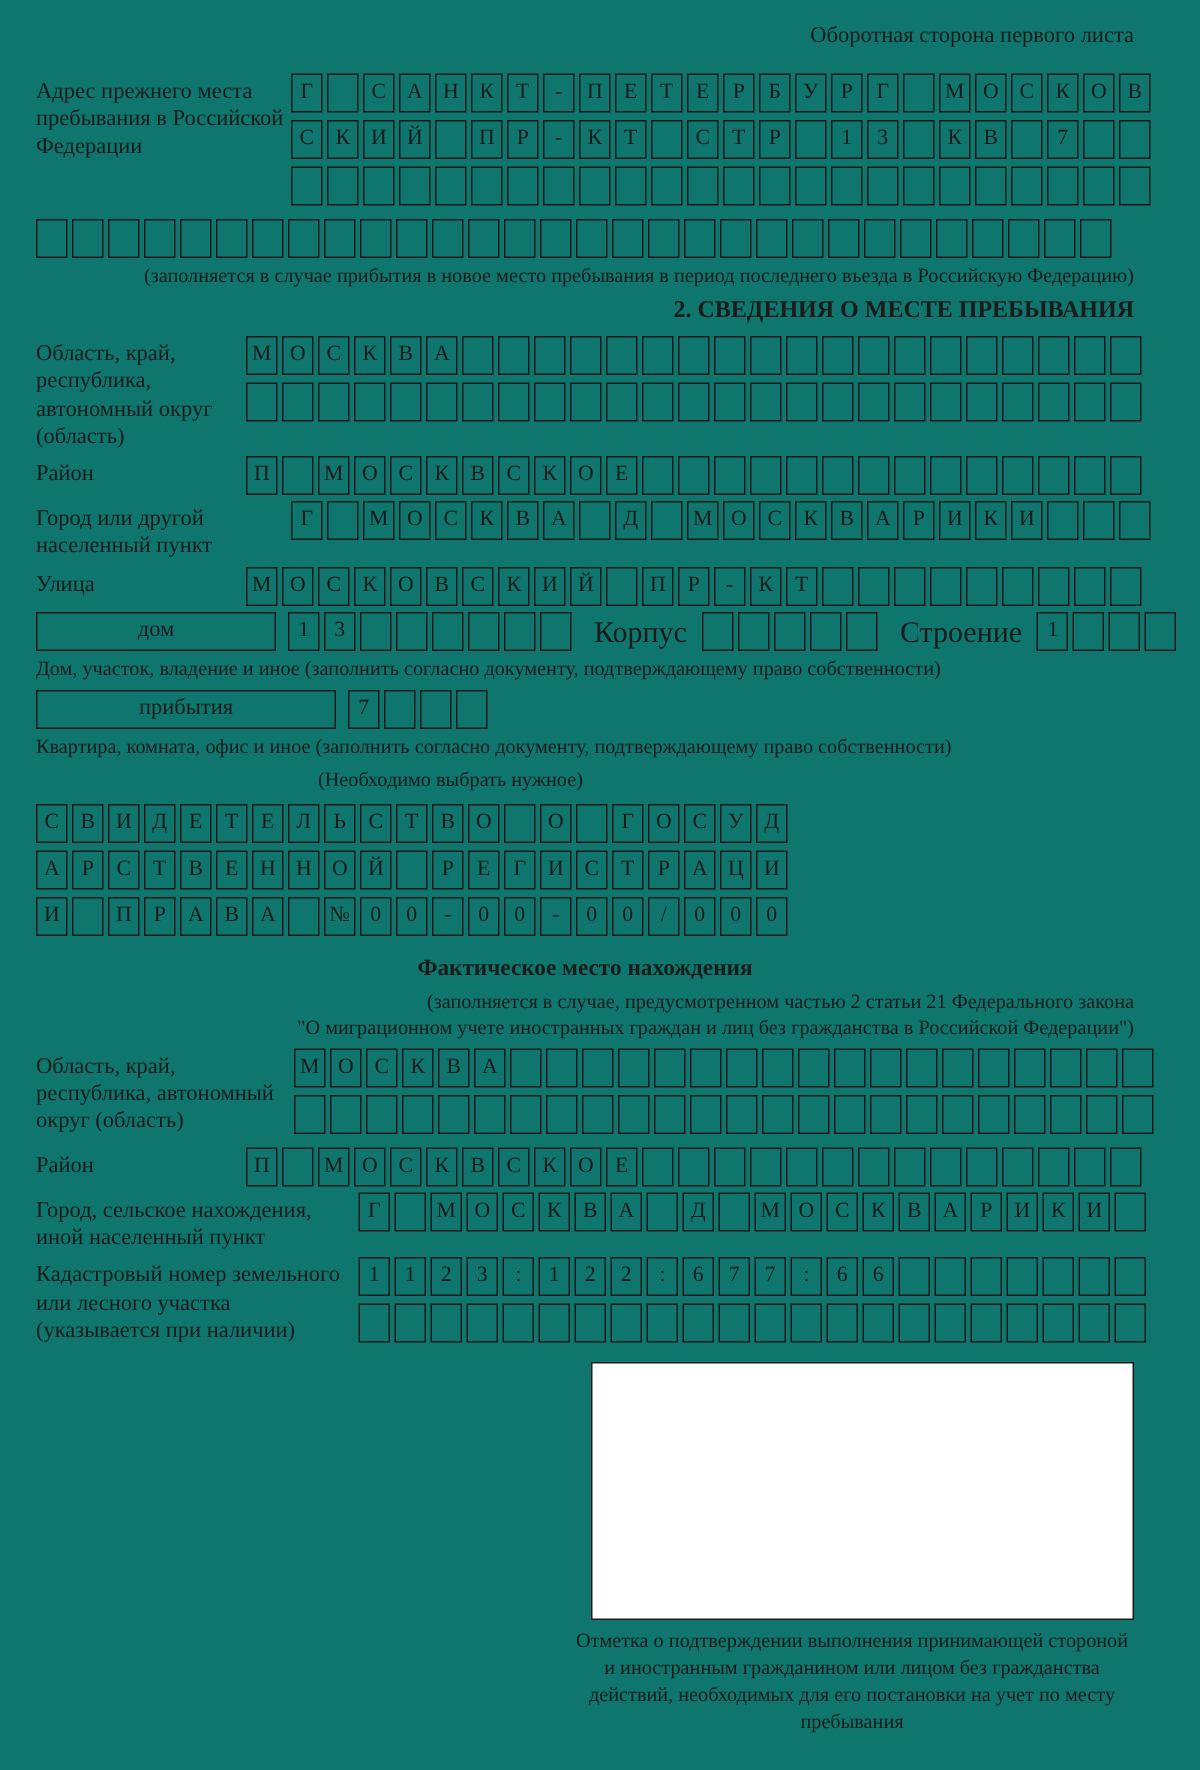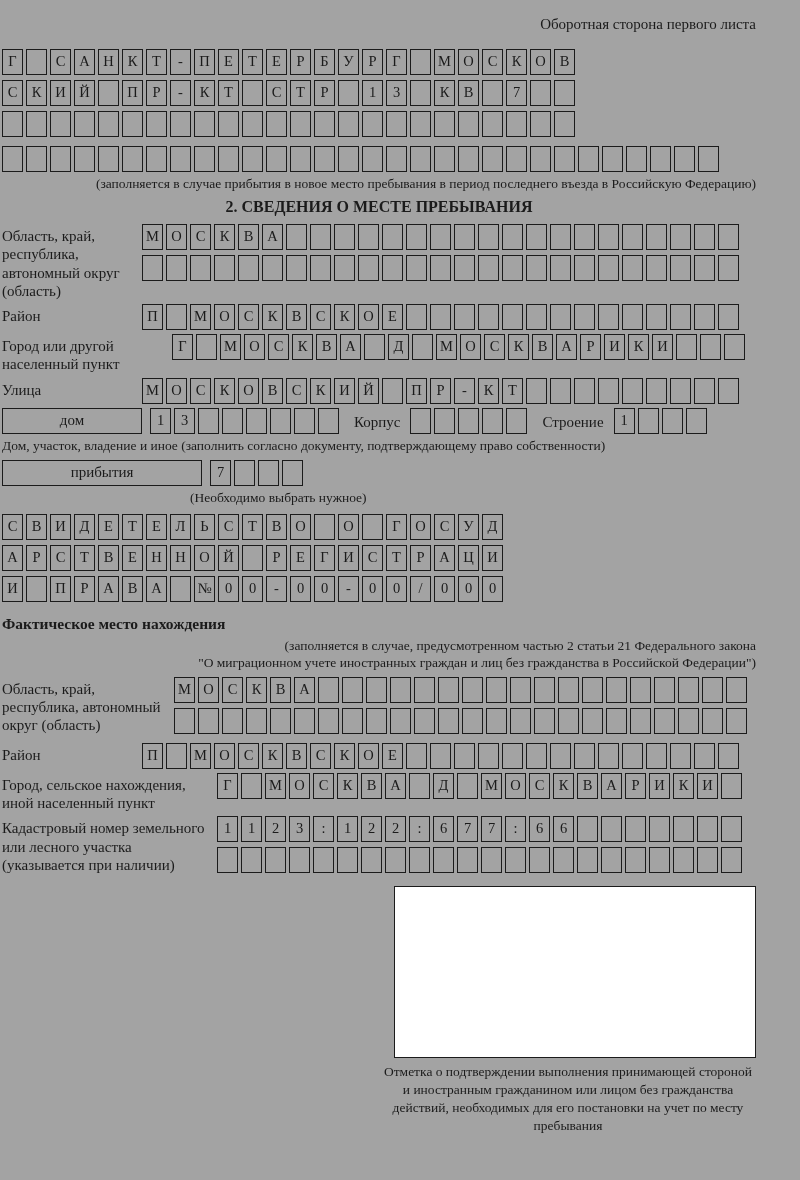--- a/index.html
+++ b/index.html
@@ -1,43 +1,43 @@
 <!DOCTYPE html>
 <html><head>
 <meta charset="utf-8">
 <style>
   html,body { margin:0; padding:0; background:#fff; }
   .page {
     position:relative; width:800px; height:1180px; box-sizing:border-box;
-    padding:6px 44px 0 2px; background:#a3a3a3; color:#1b1b1b;
+    padding:6px 44px 0 24px; background:#0f766e; color:#1b1b1b;
     font-family:"Liberation Serif", serif; overflow:hidden;
   }
   .header-note { text-align:right; font-size:15px; margin:10px 0 16px; }
   .frow { display:flex; align-items:flex-start; margin-bottom:4px; }
   .flabel { flex:0 0 auto; font-size:15px; line-height:1.22; padding-top:3px; }
   .w140 { width:140px; } .w170 { width:170px; } .w172 { width:172px; }
   .w215 { width:215px; } .w232 { width:232px; }
   .rowstack > .cells { margin-bottom:5px; }
   .cells { white-space:nowrap; line-height:0; flex:0 0 auto; }
   .cell {
     display:inline-block; width:21px; height:26px; box-sizing:border-box;
     border:1.6px solid #1b1b1b; margin-right:3px; text-align:center;
     font-size:14.5px; line-height:22px; vertical-align:top;
   }
   .fullrow { margin:1px 0 4px; }
   .note { font-size:13.5px; margin:0 0 6px; }
   .center { text-align:right; }
-  .section-title { text-align:center; font-weight:700; font-size:16px; margin:4px 0 8px; }
-  .subsection-title { font-weight:700; font-size:15.5px; margin:8px 0 5px; }
+  .section-title { text-align:right; font-weight:700; font-size:16px; margin:4px 0 8px; }
+  .subsection-title { text-align:center; font-weight:700; font-size:15.5px; margin:8px 0 5px; }
   .typebox {
     flex:0 0 auto; height:26px; box-sizing:border-box; border:1.6px solid #1b1b1b;
     display:flex; align-items:center; justify-content:center; font-size:15px; margin-right:8px;
   }
-  .tb160 { width:140px; } .tb200 { width:200px; }
-  .inline-label { font-size:15px; padding:3px 10px 0 12px; flex:0 0 auto; }
+  .tb160 { width:160px; } .tb200 { width:200px; }
+  .inline-label { font-size:20px; padding:3px 10px 0 12px; flex:0 0 auto; }
   .stay-row { align-items:center; font-size:15px; margin-top:2px; }
   .stay-label { margin-right:10px; }
   .checkbox {
     width:22px; height:26px; box-sizing:border-box; border:1.6px solid #1b1b1b;
     display:inline-flex; align-items:center; justify-content:center; font-size:15px; flex:0 0 auto;
   }
   .opt-label { margin:0 20px 0 9px; }
   .stay-note { margin:2px 0 8px 188px; }
   .doc-block { margin-top:2px; }
   .stamp-area { display:flex; flex-direction:column; align-items:flex-end; margin-top:8px; }
@@ -45,20 +45,21 @@
   .stamp-caption { width:376px; text-align:center; font-size:13.5px; line-height:1.32; margin-top:5px; }
 </style>
 </head>
 <body>
 
 <div class="page">
 
   <div class="header-note">Оборотная сторона первого листа</div>
 
   <div class="frow">
+    <div class="flabel w170">Адрес прежнего места пребывания в Российской Федерации</div>
     <div class="rowstack">
       <div class="cells"><span class="cell">Г</span><span class="cell"></span><span class="cell">С</span><span class="cell">А</span><span class="cell">Н</span><span class="cell">К</span><span class="cell">Т</span><span class="cell">-</span><span class="cell">П</span><span class="cell">Е</span><span class="cell">Т</span><span class="cell">Е</span><span class="cell">Р</span><span class="cell">Б</span><span class="cell">У</span><span class="cell">Р</span><span class="cell">Г</span><span class="cell"></span><span class="cell">М</span><span class="cell">О</span><span class="cell">С</span><span class="cell">К</span><span class="cell">О</span><span class="cell">В</span></div>
       <div class="cells"><span class="cell">С</span><span class="cell">К</span><span class="cell">И</span><span class="cell">Й</span><span class="cell"></span><span class="cell">П</span><span class="cell">Р</span><span class="cell">-</span><span class="cell">К</span><span class="cell">Т</span><span class="cell"></span><span class="cell">С</span><span class="cell">Т</span><span class="cell">Р</span><span class="cell"></span><span class="cell">1</span><span class="cell">3</span><span class="cell"></span><span class="cell">К</span><span class="cell">В</span><span class="cell"></span><span class="cell">7</span><span class="cell"></span><span class="cell"></span></div>
       <div class="cells"><span class="cell"></span><span class="cell"></span><span class="cell"></span><span class="cell"></span><span class="cell"></span><span class="cell"></span><span class="cell"></span><span class="cell"></span><span class="cell"></span><span class="cell"></span><span class="cell"></span><span class="cell"></span><span class="cell"></span><span class="cell"></span><span class="cell"></span><span class="cell"></span><span class="cell"></span><span class="cell"></span><span class="cell"></span><span class="cell"></span><span class="cell"></span><span class="cell"></span><span class="cell"></span><span class="cell"></span></div>
     </div>
   </div>
   <div class="cells fullrow"><span class="cell"></span><span class="cell"></span><span class="cell"></span><span class="cell"></span><span class="cell"></span><span class="cell"></span><span class="cell"></span><span class="cell"></span><span class="cell"></span><span class="cell"></span><span class="cell"></span><span class="cell"></span><span class="cell"></span><span class="cell"></span><span class="cell"></span><span class="cell"></span><span class="cell"></span><span class="cell"></span><span class="cell"></span><span class="cell"></span><span class="cell"></span><span class="cell"></span><span class="cell"></span><span class="cell"></span><span class="cell"></span><span class="cell"></span><span class="cell"></span><span class="cell"></span><span class="cell"></span><span class="cell"></span></div>
   <div class="note center">(заполняется в случае прибытия в новое место пребывания в период последнего въезда в Российскую Федерацию)</div>
 
   <div class="section-title">2. СВЕДЕНИЯ О МЕСТЕ ПРЕБЫВАНИЯ</div>
@@ -93,20 +94,21 @@
     <div class="cells"><span class="cell"></span><span class="cell"></span><span class="cell"></span><span class="cell"></span><span class="cell"></span></div>
     <div class="inline-label">Строение</div>
     <div class="cells"><span class="cell">1</span><span class="cell"></span><span class="cell"></span><span class="cell"></span></div>
   </div>
   <div class="note">Дом, участок, владение и иное (заполнить согласно документу, подтверждающему право собственности)</div>
 
   <div class="frow stay-row">
     <div class="typebox tb200">прибытия</div>
     <div class="cells"><span class="cell">7</span><span class="cell"></span><span class="cell"></span><span class="cell"></span></div>
   </div>
+  <div class="note">Квартира, комната, офис и иное (заполнить согласно документу, подтверждающему право собственности)</div>
 
   <div class="note stay-note">(Необходимо выбрать нужное)</div>
 
   <div class="frow doc-block">
     <div class="rowstack">
       <div class="cells"><span class="cell">С</span><span class="cell">В</span><span class="cell">И</span><span class="cell">Д</span><span class="cell">Е</span><span class="cell">Т</span><span class="cell">Е</span><span class="cell">Л</span><span class="cell">Ь</span><span class="cell">С</span><span class="cell">Т</span><span class="cell">В</span><span class="cell">О</span><span class="cell"></span><span class="cell">О</span><span class="cell"></span><span class="cell">Г</span><span class="cell">О</span><span class="cell">С</span><span class="cell">У</span><span class="cell">Д</span></div>
       <div class="cells"><span class="cell">А</span><span class="cell">Р</span><span class="cell">С</span><span class="cell">Т</span><span class="cell">В</span><span class="cell">Е</span><span class="cell">Н</span><span class="cell">Н</span><span class="cell">О</span><span class="cell">Й</span><span class="cell"></span><span class="cell">Р</span><span class="cell">Е</span><span class="cell">Г</span><span class="cell">И</span><span class="cell">С</span><span class="cell">Т</span><span class="cell">Р</span><span class="cell">А</span><span class="cell">Ц</span><span class="cell">И</span></div>
       <div class="cells"><span class="cell">И</span><span class="cell"></span><span class="cell">П</span><span class="cell">Р</span><span class="cell">А</span><span class="cell">В</span><span class="cell">А</span><span class="cell"></span><span class="cell">№</span><span class="cell">0</span><span class="cell">0</span><span class="cell">-</span><span class="cell">0</span><span class="cell">0</span><span class="cell">-</span><span class="cell">0</span><span class="cell">0</span><span class="cell">/</span><span class="cell">0</span><span class="cell">0</span><span class="cell">0</span></div>
     </div>
   </div>

